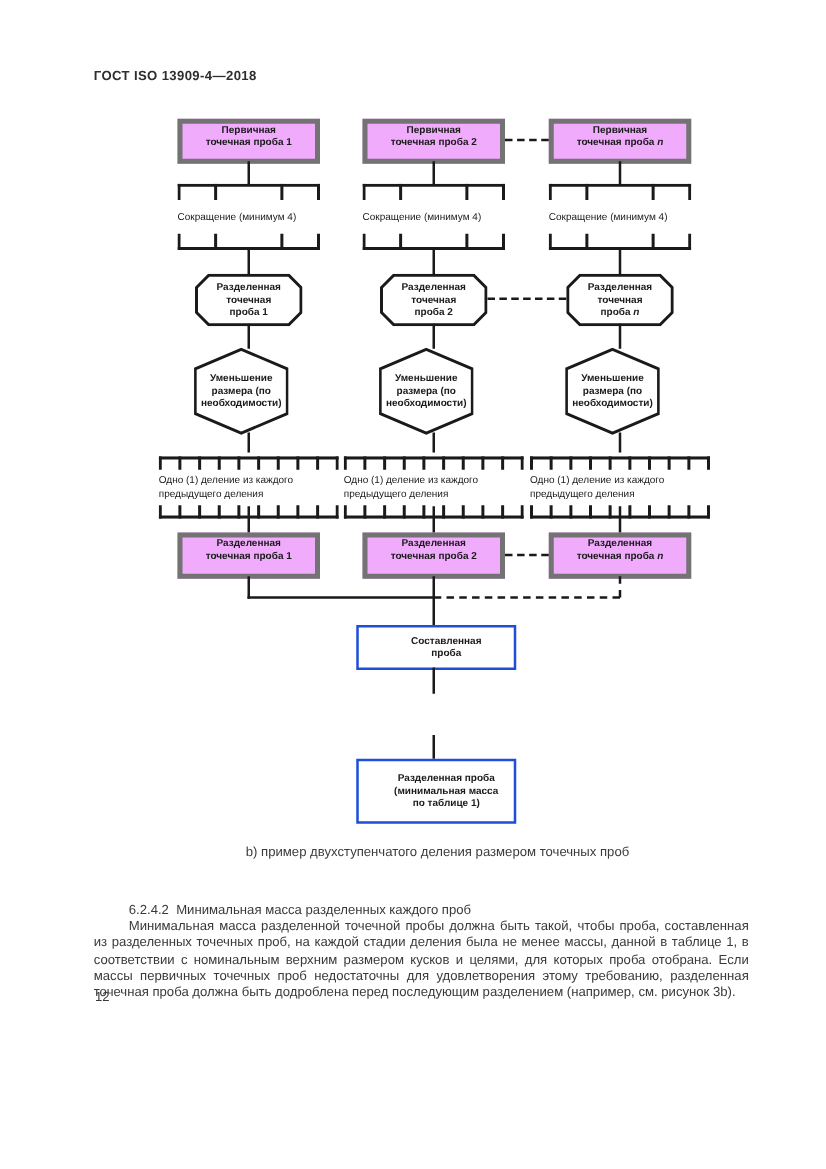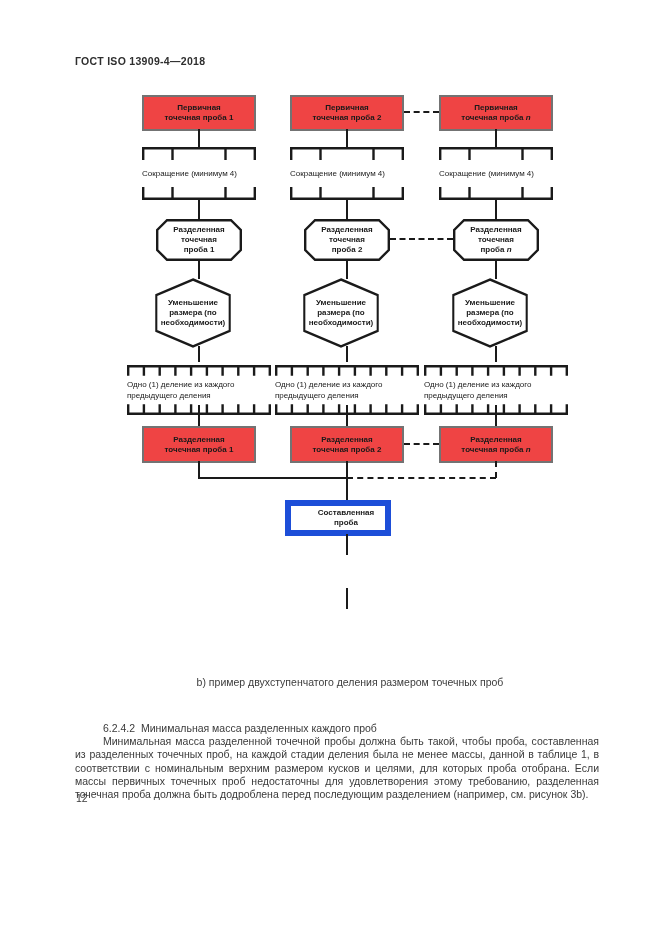--- a/index.html
+++ b/index.html
@@ -12,22 +12,22 @@
   .doc-header {
     position: absolute; left: 75px; top: 55px;
     font-size: 10.5px; font-weight: bold; color: #2e2e2e; letter-spacing: 0.3px;
   }
   
   .fc { position: absolute; left: 0; top: 0; width: 661px; height: 670px; }
   .fc-col { display: contents; }
   .fc-col > * , .fc > .line, .fc > .cbox { position: absolute; box-sizing: border-box; }
 
   .nbox {
-    border: 2px solid #737373; background: #ef4444;
-    display: flex; align-items: center; justify-content: center;
+    border: 4px solid #737373; background: #f0abfc;
+    display: flex; justify-content: center;
   }
   .nbox.primary { left: calc(var(--cx) - 57px); top: 95px;  width: 114px; height: 36px; }
   .nbox.divided { left: calc(var(--cx) - 57px); top: 426px; width: 114px; height: 37px; }
 
   .lbl {
     font-size: 8px; font-weight: bold; line-height: 10px;
     text-align: center; white-space: pre-line; color: #1a1a1a;
   }
   .col-n .sfx { font-style: italic; }
 
@@ -62,21 +62,21 @@
   .d2 { left: 390px; top: 238px; width: 63px; }
   .d3 { left: 404px; top: 443px; width: 35px; }
 
   .m1v { left: 198px; top: 461px; width: 2px; height: 18px; background: #1a1a1a; }
   .m1h { left: 198px; top: 477px; width: 150px; height: 2px; background: #1a1a1a; }
   .m2v { left: 346px; top: 461px; width: 2px; height: 41px; background: #1a1a1a; }
   .m3v { left: 495px; top: 461px; height: 17px; }
   .m3h { left: 347px; top: 477px; width: 149px; }
 
   .cbox {
-    left: 285px; width: 106px; border: 6px solid #1d4ed8; background: #fff;
+    left: 285px; width: 128px; border: 2px solid #1d4ed8; background: #fff;
     display: flex; align-items: center; justify-content: center; padding-left: 16px;
   }
   .cbox.composite { top: 500px; height: 36px; }
   .cbox.division  { top: 553px; height: 37px; }
   .cbox.final     { top: 607px; height: 52px; }
   .cv1 { left: 346px; top: 534px; width: 2px; height: 21px; background: #1a1a1a; position: absolute; }
   .cv2 { left: 346px; top: 588px; width: 2px; height: 21px; background: #1a1a1a; position: absolute; }
 
   
   .caption-sub, .caption-fig {
@@ -296,20 +296,25 @@
     <div class="line dash-v m3v"></div>
     <div class="line dash-h m3h"></div>
 
     
     <div class="cbox composite">
       <div class="lbl">Составленная
 проба</div>
     </div>
     <div class="cv1"></div>
     <div class="cv2"></div>
+    <div class="cbox final">
+      <div class="lbl">Разделенная проба
+(минимальная масса
+по таблице 1)</div>
+    </div>
   </div>
 
   <div class="caption-sub">b) пример двухступенчатого деления размером точечных проб</div>
 
   <div class="body-text">
     <div class="sec-heading">6.2.4.2  Минимальная масса разделенных каждого проб</div>
     <p class="sec-para">Минимальная масса разделенной точечной пробы должна быть такой, чтобы проба, составленная из разделенных точечных проб, на каждой стадии деления была не менее массы, данной в таблице 1, в соответствии с номинальным верхним размером кусков и целями, для которых проба отобрана. Если массы первичных точечных проб недостаточны для удовлетворения этому требованию, разделенная точечная проба должна быть додроблена перед последующим разделением (например, см. рисунок 3b).</p>
   </div>
 
   <div class="pageno">12</div>

